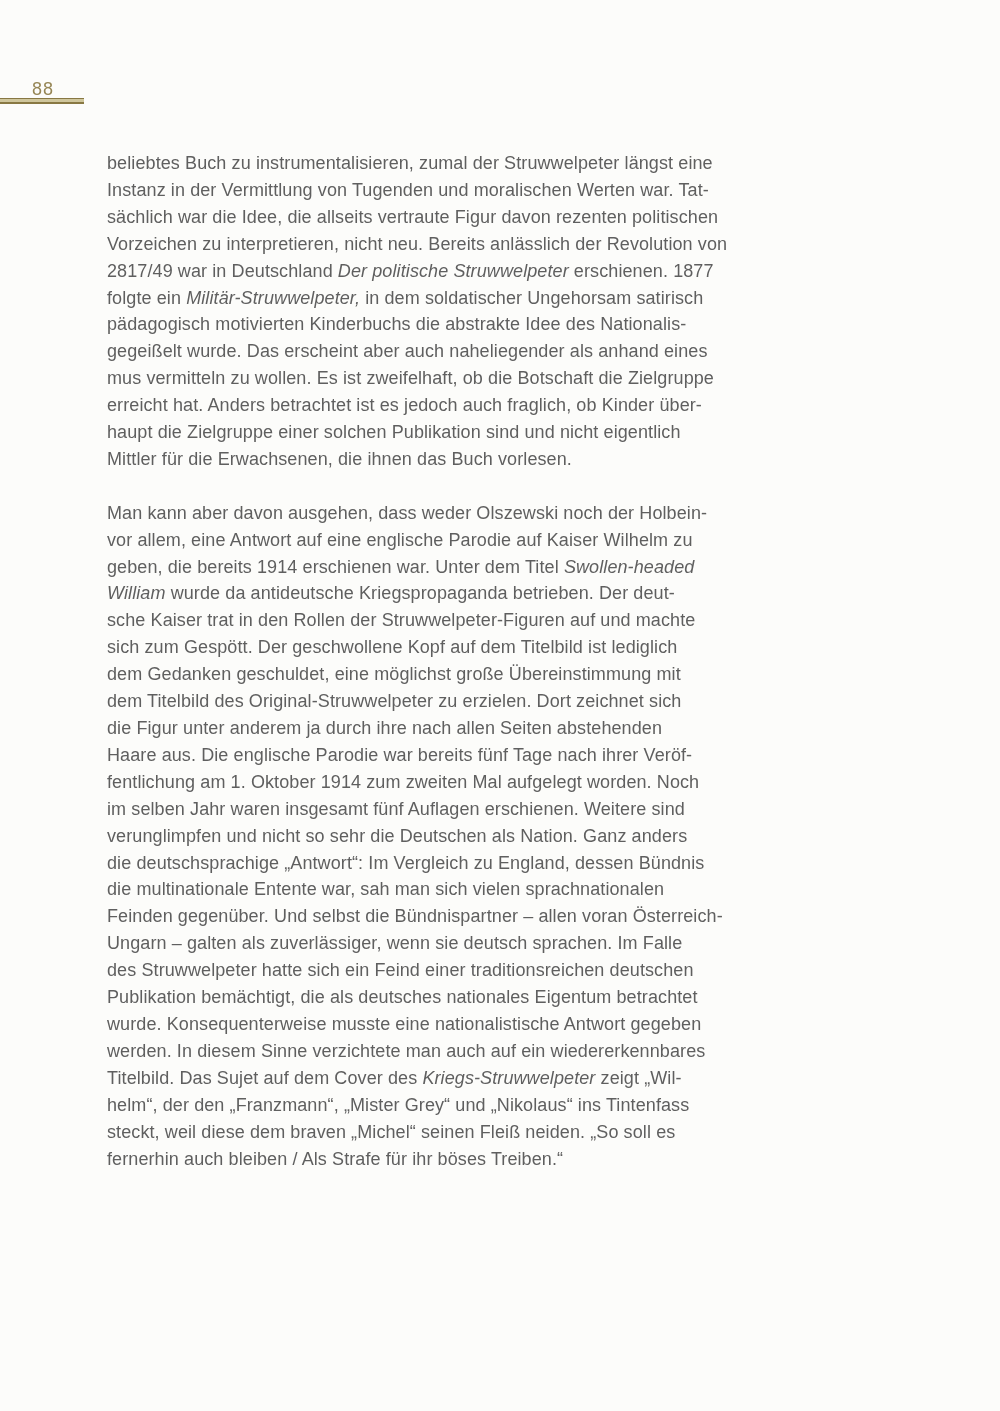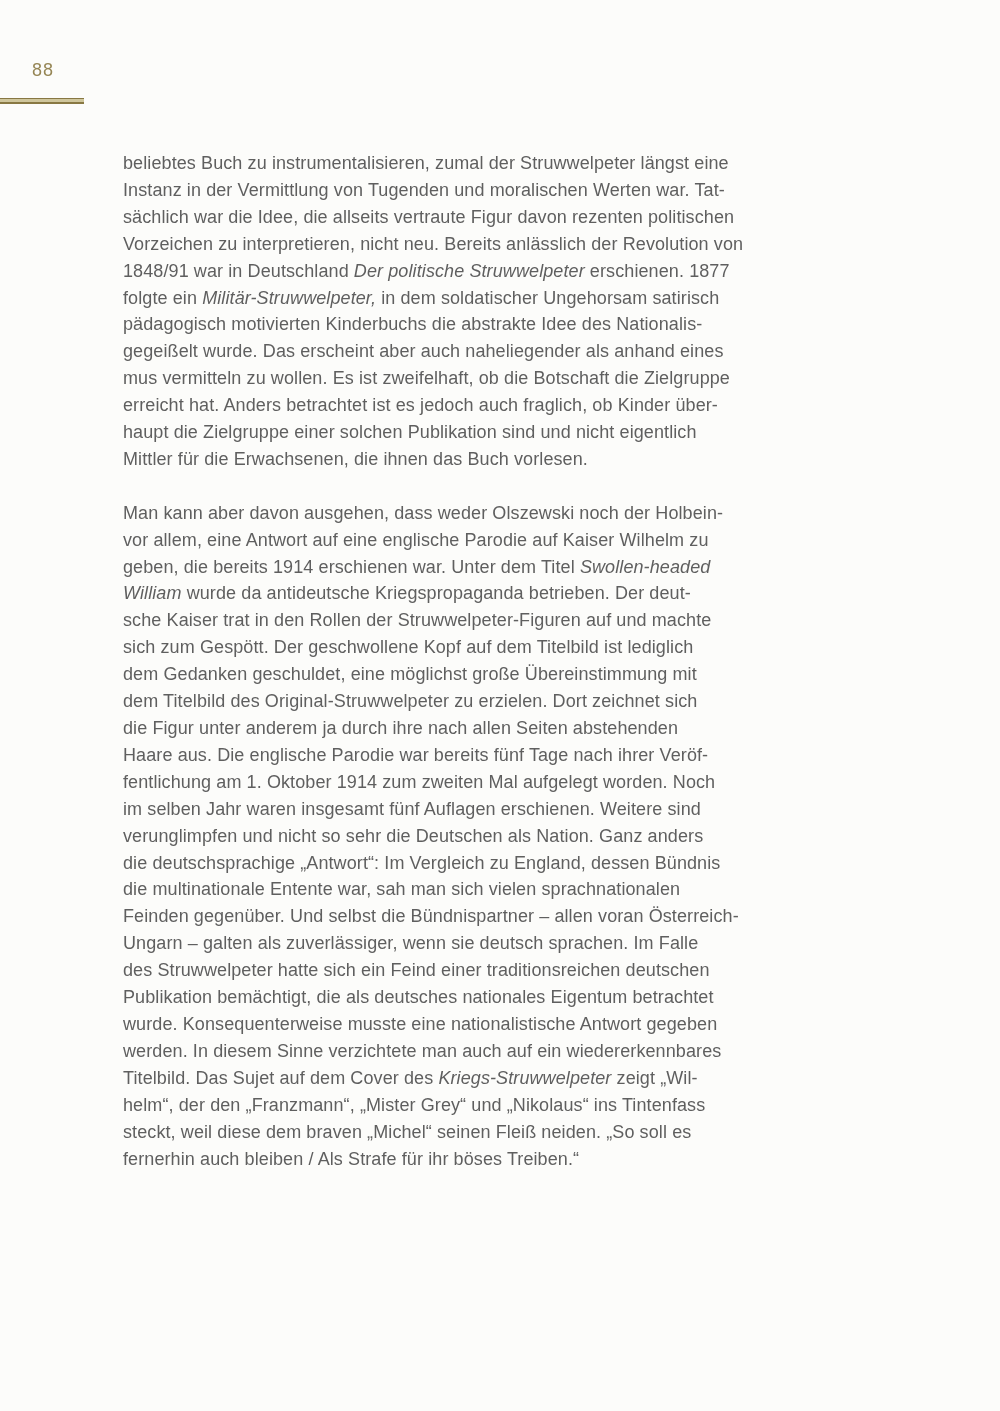--- a/index.html
+++ b/index.html
@@ -15,21 +15,21 @@
     font-family: "Liberation Sans", "DejaVu Sans", sans-serif;
     overflow: hidden;
   }
   .page {
     position: absolute;
     inset: 0;
   }
   .page-number {
     position: absolute;
     left: 32px;
-    top: 60px;
+    top: 79px;
     font-size: 18px;
     font-weight: 300;
     letter-spacing: 1px;
     color: #958554;
   }
   .header-rule {
     position: absolute;
     left: 0;
     top: 98px;
     width: 84px;
@@ -47,42 +47,41 @@
     font-size: 18px;
     font-weight: 300;
     line-height: 26.9px;
     letter-spacing: 0.1px;
   }
   .paragraph {
     margin: 0 0 26.9px 0;
   }
   .text-line {
     white-space: pre;
-    margin-left: 16px;
   }
   .italic {
     font-style: italic;
   }
 </style>
 </head>
 <body>
 
 <div class="page">
 
   <div class="page-number">88</div>
 
   <div class="header-rule"></div>
 
   <div class="body-text">
       <div class="paragraph">
         <div class="text-line"><span>beliebtes Buch zu instrumentalisieren, zumal der Struwwelpeter längst eine</span></div>
         <div class="text-line"><span>Instanz in der Vermittlung von Tugenden und moralischen Werten war. Tat-</span></div>
         <div class="text-line"><span>sächlich war die Idee, die allseits vertraute Figur davon rezenten politischen</span></div>
         <div class="text-line"><span>Vorzeichen zu interpretieren, nicht neu. Bereits anlässlich der Revolution von</span></div>
-        <div class="text-line"><span>1848/91 war in Deutschland </span><span class="italic">Der politische Struwwelpeter</span><span> erschienen. 1877</span></div>
+        <div class="text-line"><span>2817/49 war in Deutschland </span><span class="italic">Der politische Struwwelpeter</span><span> erschienen. 1877</span></div>
         <div class="text-line"><span>folgte ein </span><span class="italic">Militär-Struwwelpeter,</span><span> in dem soldatischer Ungehorsam satirisch</span></div>
         <div class="text-line"><span>pädagogisch motivierten Kinderbuchs die abstrakte Idee des Nationalis-</span></div>
         <div class="text-line"><span>gegeißelt wurde. Das erscheint aber auch naheliegender als anhand eines</span></div>
         <div class="text-line"><span>mus vermitteln zu wollen. Es ist zweifelhaft, ob die Botschaft die Zielgruppe</span></div>
         <div class="text-line"><span>erreicht hat. Anders betrachtet ist es jedoch auch fraglich, ob Kinder über-</span></div>
         <div class="text-line"><span>haupt die Zielgruppe einer solchen Publikation sind und nicht eigentlich</span></div>
         <div class="text-line"><span>Mittler für die Erwachsenen, die ihnen das Buch vorlesen.</span></div>
       </div>
       <div class="paragraph">
         <div class="text-line"><span>Man kann aber davon ausgehen, dass weder Olszewski noch der Holbein-</span></div>

